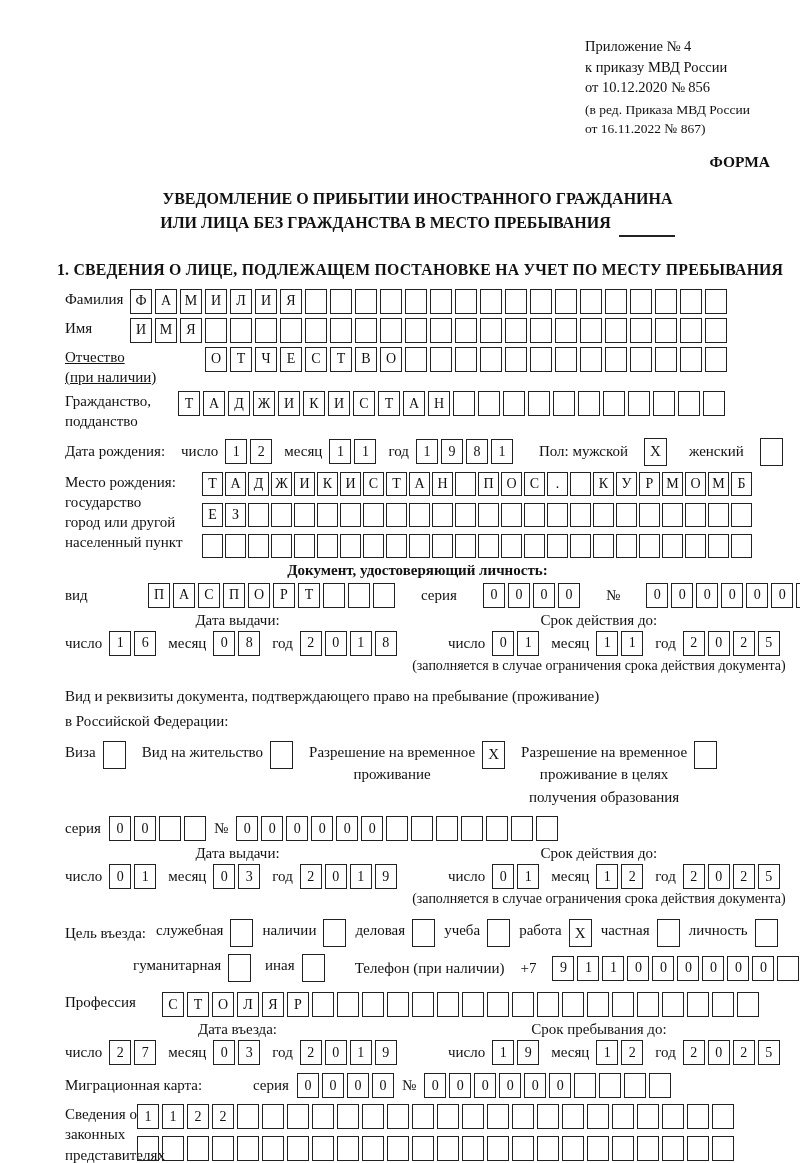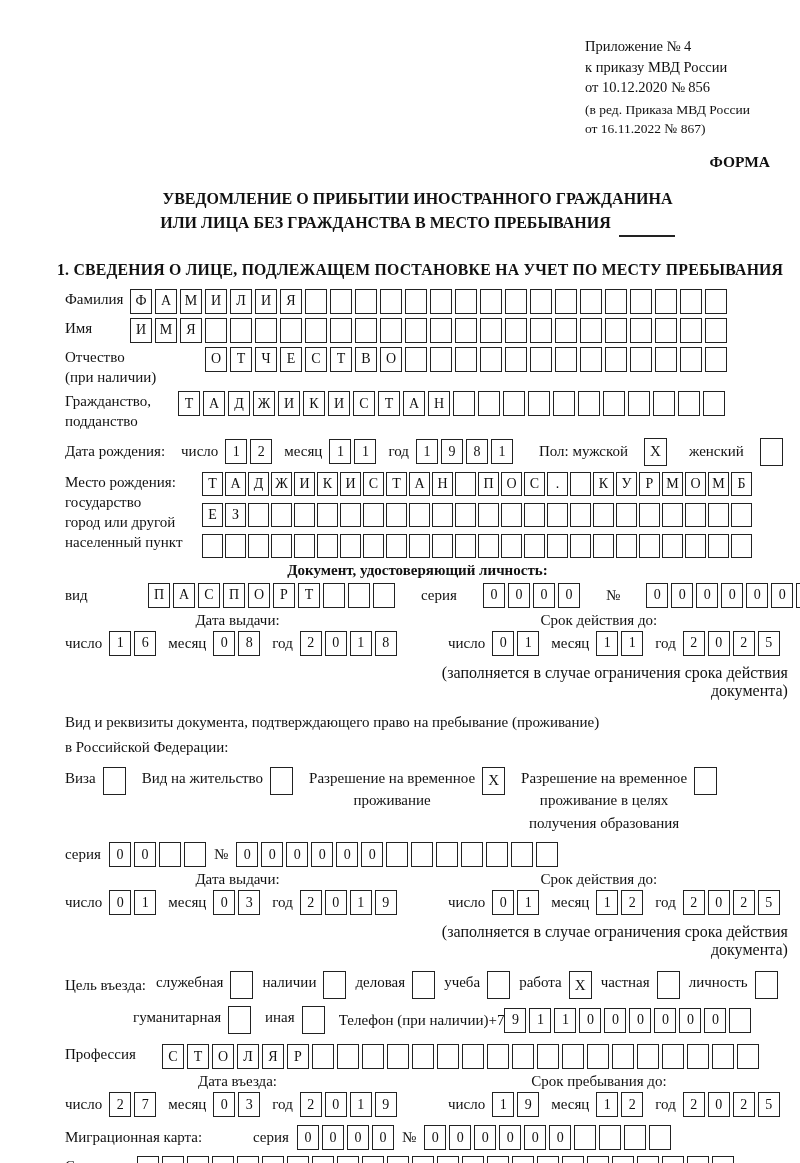--- a/index.html
+++ b/index.html
@@ -12,21 +12,21 @@
   .forma{ text-align:right;font-weight:bold;font-size:15.5px;margin-top:14px;}
 
   
   .title{margin-top:16px;text-align:center;font-weight:bold;font-size:16px;line-height:1.5;}
   .blank-line{display:inline-block;width:56px;border-bottom:2px solid #222;margin-left:8px;}
   .sect{margin-top:24px;font-weight:bold;font-size:15.8px;letter-spacing:.2px;margin-left:-8px;white-space:nowrap;}
 
   
   .row{display:flex;align-items:flex-start;margin-bottom:4px;}
   .lbl{font-size:15px;line-height:1.35;white-space:pre-line;flex:none;}
-  .w65{width:65px;}  .w113{width:113px;} .w140{width:140px;} .w137{width:137px;} .w72{width:72px;}
+  .w65{width:65px;}  .w113{width:113px;} .w140{width:140px;text-decoration:underline;} .w137{width:137px;} .w72{width:72px;}
 
   
   .cells{display:flex;gap:3px;flex-wrap:nowrap;}
   .cell{box-sizing:border-box;flex:none;width:22px;height:25px;border:1.6px solid #222;
         display:flex;align-items:center;justify-content:center;font-size:14px;}
   .cells-sm .cell,.cells-sm.cells .cell{width:21px;height:24px;}
   .cells-sm{gap:2px;}
   .cellrows{display:flex;flex-direction:column;gap:7px;}
 
   
@@ -35,32 +35,32 @@
 
   
   .drow{display:flex;margin-top:2px;margin-bottom:2px;}
   .dcol{display:flex;flex-direction:column;}
   .dcol-l{width:345px;flex:none;}
   .dcol-r{flex:1;}
   .dhead{text-align:center;font-size:15px;margin-bottom:2px;}
   .dategroup{display:flex;align-items:center;gap:4px;font-size:15px;}
   .dg-label{margin-right:3px;}
   .dg-label + .cells{margin-right:8px;}
-  .note-right{text-align:right;font-size:16px;margin-top:8px;margin-bottom:4px;}
+  .note-right{text-align:center;font-size:14px;margin-top:2px;margin-bottom:4px;}
 
   
   .opts{display:flex;align-items:flex-start;gap:9px;font-size:15px;flex-wrap:nowrap;}
   .opt-item{display:flex;align-items:flex-start;gap:7px;}
   .opt-label{white-space:pre-line;text-align:center;line-height:1.5;}
   .res-opts{gap:16px;margin-top:6px;margin-bottom:8px;}
 
   .intro{font-size:15px;line-height:1.7;margin-top:6px;}
   .center-b{font-weight:bold;text-align:center;font-size:15px;margin:4px 0 4px 0;}
   .serrow{display:flex;align-items:center;gap:8px;font-size:15px;margin:8px 0 4px 0;}
-  .phone-line{display:flex;align-items:center;gap:0;font-size:15px;margin-top:7px;margin-left:68px;}
+  .phone-line{display:flex;align-items:center;gap:16px;font-size:15px;margin-top:7px;margin-left:68px;}
   .purpose-line{display:flex;align-items:center;gap:10px;font-size:15px;margin-top:8px;}
   .mt6{margin-top:6px;} .mt10{margin-top:10px;}
 </style>
 </head>
 <body>
 
 <div class="page">
 
   <div class="hdr">Приложение № 4
 к приказу МВД России

